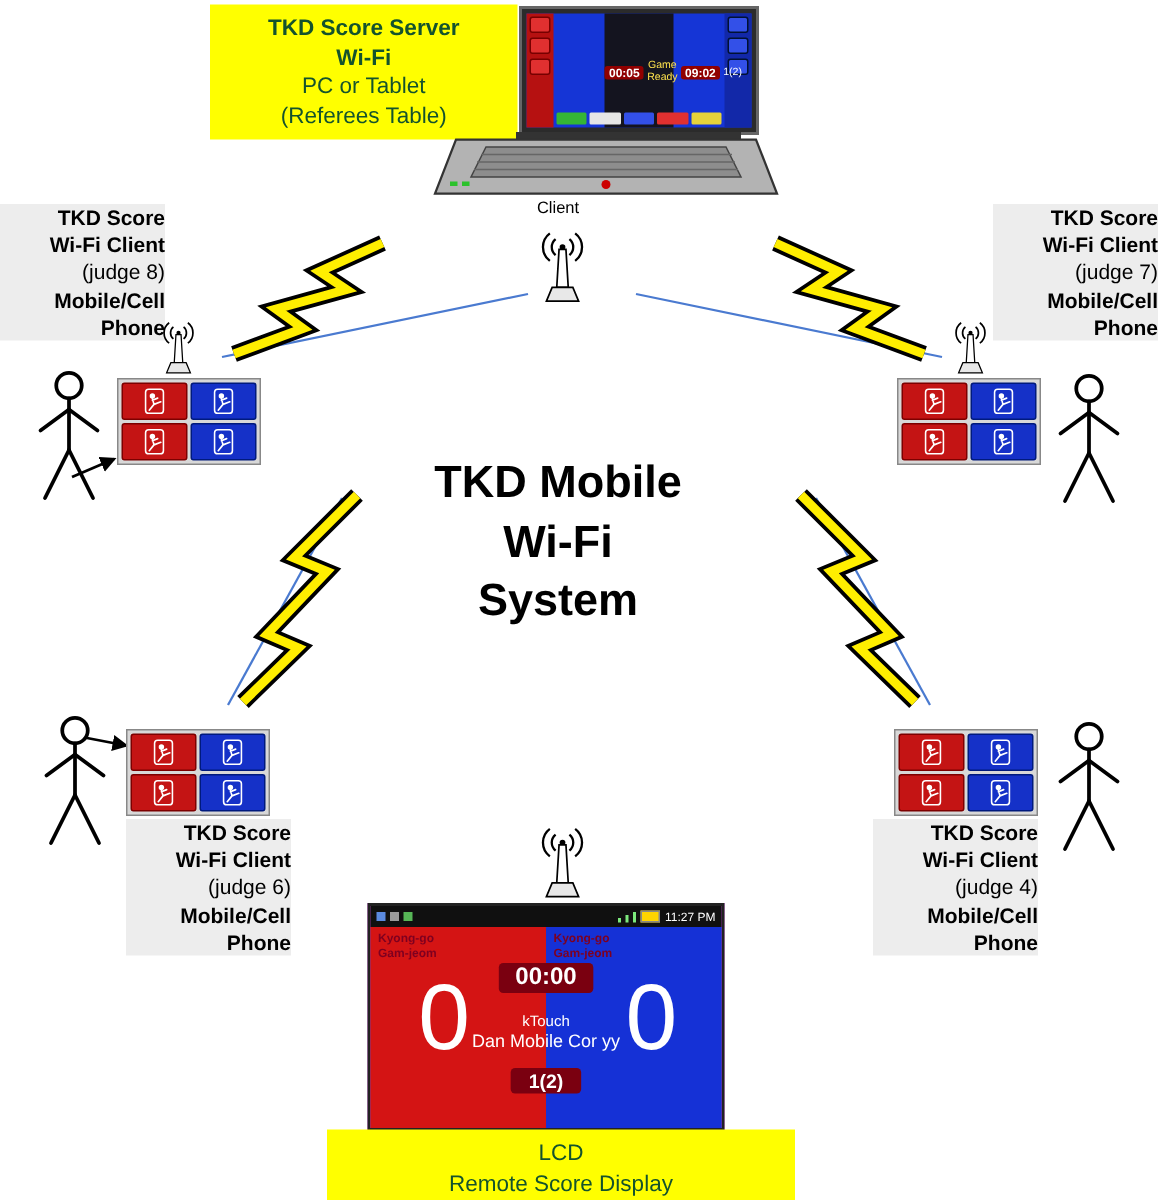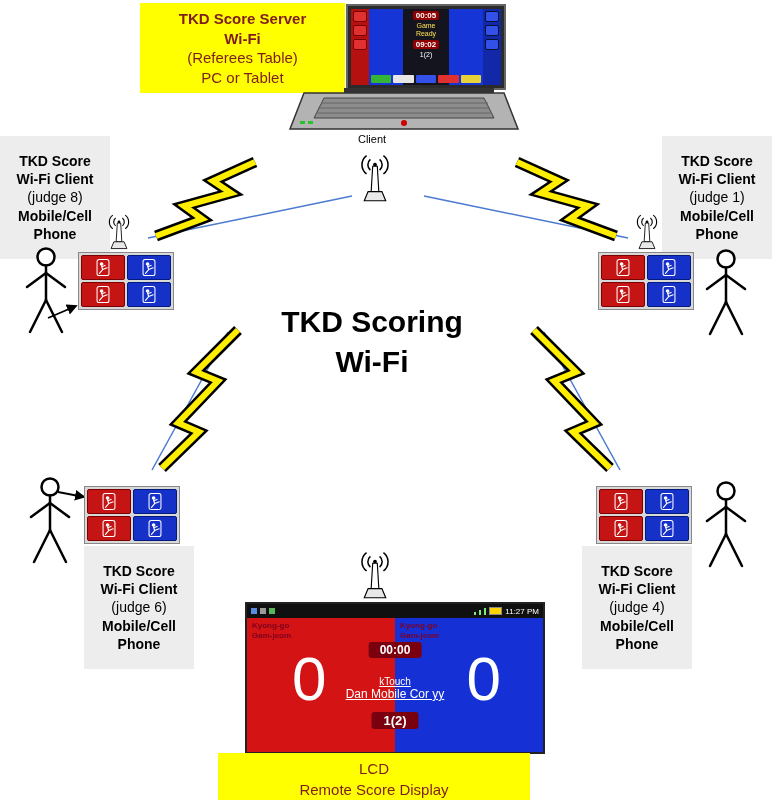--- a/index.html
+++ b/index.html
@@ -3,32 +3,32 @@
 <meta charset="utf-8">
 <style>
   html,body{margin:0;padding:0;background:#fff;}
   #canvas{position:relative;width:777px;height:800px;background:#fff;overflow:hidden;
           font-family:"Liberation Sans",sans-serif;color:#000;}
   .abs{position:absolute;}
   .z{z-index:2;}
   .bold{font-weight:bold;}
 
   
-  .yellow-box{background:#ffff00;text-align:center;color:#7f1d1d;}
+  .yellow-box{background:#ffff00;text-align:center;color:#14532d;}
   .server-box{left:140px;top:3px;width:205px;padding:6px 0;}
   .server-box .l{font-size:15px;line-height:1.3;}
   .remote-label{left:218px;top:753px;width:312px;padding:5px 0;font-size:15px;line-height:1.4;}
 
   
   .title-block{left:232px;top:302px;width:280px;text-align:center;font-size:30px;
                font-weight:bold;line-height:1.32;}
 
   
-  .judge-label{width:110px;background:#ededed;text-align:center;font-size:14px;
-               line-height:1.3;padding:16px 0;}
+  .judge-label{width:110px;background:#ededed;text-align:right;font-size:14px;
+               line-height:1.3;padding:0 0;}
 
   
   .phone{width:96px;height:58px;display:grid;grid-template-columns:1fr 1fr;
          grid-template-rows:1fr 1fr;gap:2px;background:#d8d8d8;border:1px solid #888;
          padding:2px;box-sizing:border-box;}
   .pcell{display:flex;align-items:center;justify-content:center;border-radius:2px;}
   .pcell.red{background:#c41414;border:1px solid #7d0000;}
   .pcell.blue{background:#1531c8;border:1px solid #001a7d;}
   .kick{width:14px;height:19px;}
 
@@ -37,51 +37,51 @@
                 border:2px solid #666;padding:3px;box-sizing:border-box;}
   .lscreen{width:100%;height:100%;display:flex;background:#1535d6;position:relative;}
   .lcol{width:18px;display:flex;flex-direction:column;gap:3px;padding:2px;box-sizing:border-box;}
   .lcol.redcol{background:#b61111;}
   .lcol.bluecol{background:#1228a8;}
   .lbtn{height:9px;border-radius:2px;}
   .lbtn.r{background:#e03030;border:1px solid #700;}
   .lbtn.b{background:#3350e8;border:1px solid #013;}
   .lcenter{flex:1;position:relative;}
   .lpanel{position:absolute;left:50%;top:0;transform:translateX(-50%);width:46px;height:100%;
-          background:#14141f;display:flex;flex-direction:column;align-items:center;
+          background:#14141f;display:flex;flex-direction:row;align-items:center;
           gap:2px;padding-top:2px;box-sizing:border-box;}
   .ltime{background:#900000;color:#fff;font-size:8px;font-weight:bold;padding:0 3px;border-radius:2px;}
   .lstatus{font-size:7px;color:#ffe34d;line-height:1.15;text-align:center;}
   .lround{font-size:7px;color:#fff;}
   .lbottom{position:absolute;bottom:2px;left:2px;right:2px;height:8px;display:flex;gap:2px;}
   .lbottom span{flex:1;border-radius:1px;}
   .laptop-caption{left:332px;top:133px;width:80px;text-align:center;font-size:11px;}
 
   
-  .remote{left:245px;top:602px;width:300px;height:152px;background:#d946ef;
+  .remote{left:245px;top:602px;width:238px;height:152px;background:#d946ef;
           border:2px solid #222;box-sizing:border-box;}
   .statusbar{height:14px;background:#101010;display:flex;align-items:center;padding:0 4px;gap:3px;}
   .sb-sq{width:6px;height:6px;display:inline-block;}
   .sb-spacer{flex:1;}
   .sb-time{color:#fff;font-size:8px;white-space:nowrap;}
   .battery{width:11px;height:6px;background:#ffd400;border:1px solid #888;display:inline-block;}
   .sigbar{width:2px;background:#7ce87c;display:inline-block;align-self:flex-end;margin-bottom:3px;}
   .rscreen{position:relative;height:134px;display:flex;}
   .rhalf{width:50%;height:100%;}
   .rhalf.red{background:#d41414;}
   .rhalf.blue{background:#1531d6;}
   .warn{position:absolute;top:3px;font-size:8px;font-weight:bold;color:#7e0020;line-height:1.3;}
   .warn.redside{left:5px;}
   .warn.blueside{left:calc(50% + 5px);}
   .rtimer{position:absolute;top:24px;left:50%;transform:translateX(-50%);background:#7a0010;
-          color:#fff;font-size:12px;font-weight:bold;padding:1px 11px;border-radius:3px;}
+          color:#fff;font-size:16px;font-weight:bold;padding:1px 11px;border-radius:3px;}
   .rscore{position:absolute;top:30px;font-size:62px;line-height:1;color:#fff;transform:translateX(-50%);}
   .rscore.redside{left:21%;}
   .rscore.blueside{left:80%;}
-  .rapp{position:absolute;top:58px;left:50%;transform:translateX(-50%);text-align:center;color:#fff;text-decoration:underline;}
+  .rapp{position:absolute;top:58px;left:50%;transform:translateX(-50%);text-align:center;color:#fff;}
   .rapp .a1{font-size:10px;}
   .rapp .a2{font-size:12px;}
   .rround{position:absolute;top:94px;left:50%;transform:translateX(-50%);background:#7a0010;
           color:#fff;font-size:13px;font-weight:bold;padding:1px 12px;border-radius:3px;}
 
   #overlay{position:absolute;left:0;top:0;z-index:1;pointer-events:none;}
 </style>
 </head>
 <body>
 
@@ -142,22 +142,22 @@
     </g>
     <g stroke="#000" stroke-width="1.8">
       <line x1="48" y1="318" x2="76" y2="306" marker-end="url(#ah)"></line>
       <line x1="58" y1="492" x2="84" y2="497" marker-end="url(#ah)"></line>
     </g>
   </svg>
 
   <div class="abs z yellow-box server-box">
     <div class="l bold">TKD Score Server</div>
     <div class="l bold">Wi-Fi</div>
+    <div class="l">PC or Tablet</div>
     <div class="l">(Referees Table)</div>
-    <div class="l">PC or Tablet</div>
   </div>
 
   <div class="abs z laptop-frame">
     <div class="lscreen">
       <div class="lcol redcol">
         <span class="lbtn r"></span>
         <span class="lbtn r"></span>
         <span class="lbtn r"></span>
       </div>
       <div class="lcenter">
@@ -196,22 +196,23 @@
     <rect x="14" y="33" width="5" height="3" fill="#2cc22c"></rect>
     <rect x="22" y="33" width="5" height="3" fill="#2cc22c"></rect>
   </svg>
   <div class="abs z laptop-caption">Client</div>
 
   <svg class="abs z" style="left:352px;top:146px" width="46" height="62" viewBox="0 0 60 70">
       <use href="#sym-antenna"></use>
     </svg>
 
   <div class="abs z title-block">
-    <div>TKD Scoring</div>
+    <div>TKD Mobile</div>
     <div>Wi-Fi</div>
+    <div>System</div>
   </div>
 
   <div class="abs z judge-label" style="left:0px;top:136px">
     <div class="bold">TKD Score</div>
     <div class="bold">Wi-Fi Client</div>
     <div>(judge 8)</div>
     <div class="bold">Mobile/Cell</div>
     <div class="bold">Phone</div>
   </div>
   <svg class="abs z" style="left:102px;top:208px" width="34" height="46" viewBox="0 0 60 70">
@@ -239,21 +240,21 @@
         </svg>
       </div>
   </div>
   <svg class="abs z" style="left:16px;top:246px" width="60" height="90" viewBox="0 0 60 90">
       <use href="#sym-stickman"></use>
     </svg>
 
   <div class="abs z judge-label" style="left:662px;top:136px">
     <div class="bold">TKD Score</div>
     <div class="bold">Wi-Fi Client</div>
-    <div>(judge 1)</div>
+    <div>(judge 7)</div>
     <div class="bold">Mobile/Cell</div>
     <div class="bold">Phone</div>
   </div>
   <svg class="abs z" style="left:630px;top:208px" width="34" height="46" viewBox="0 0 60 70">
       <use href="#sym-antenna"></use>
     </svg>
   <div class="abs z phone" style="left:598px;top:252px">
     <div class="pcell red">
         <svg class="kick" viewBox="0 0 20 26">
           <use href="#sym-kick"></use>

